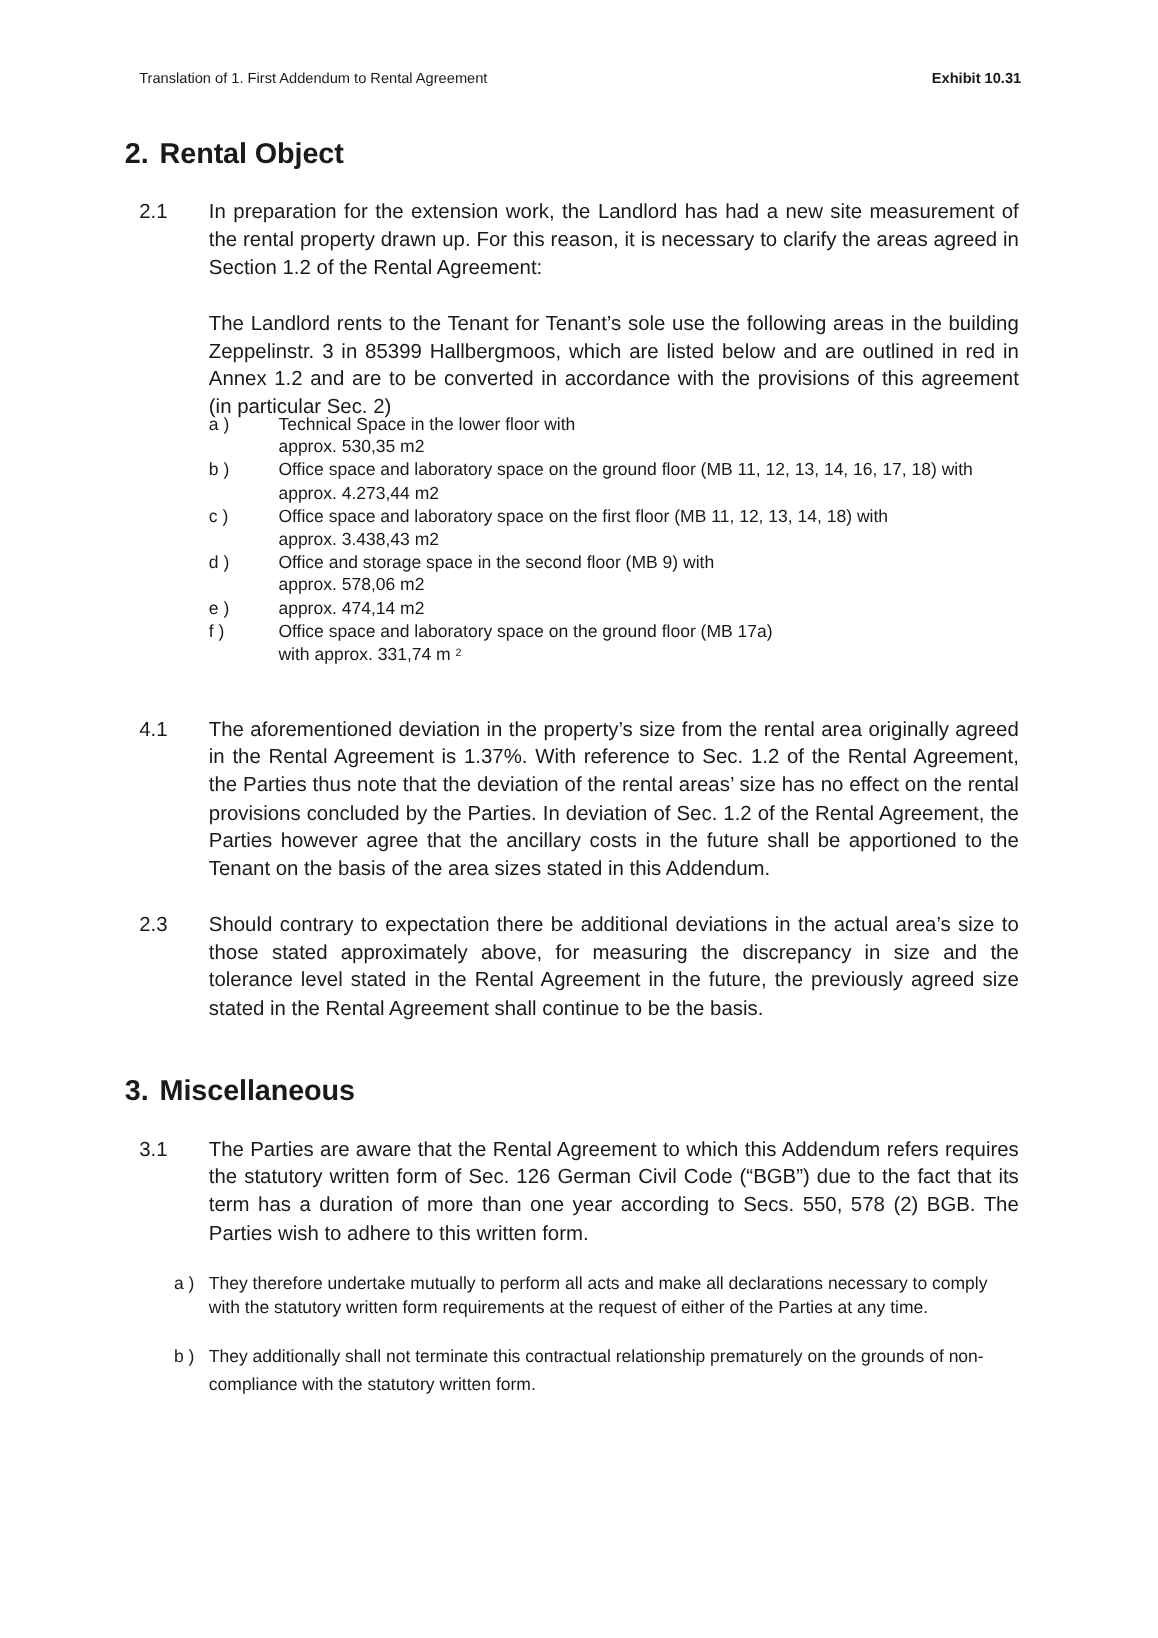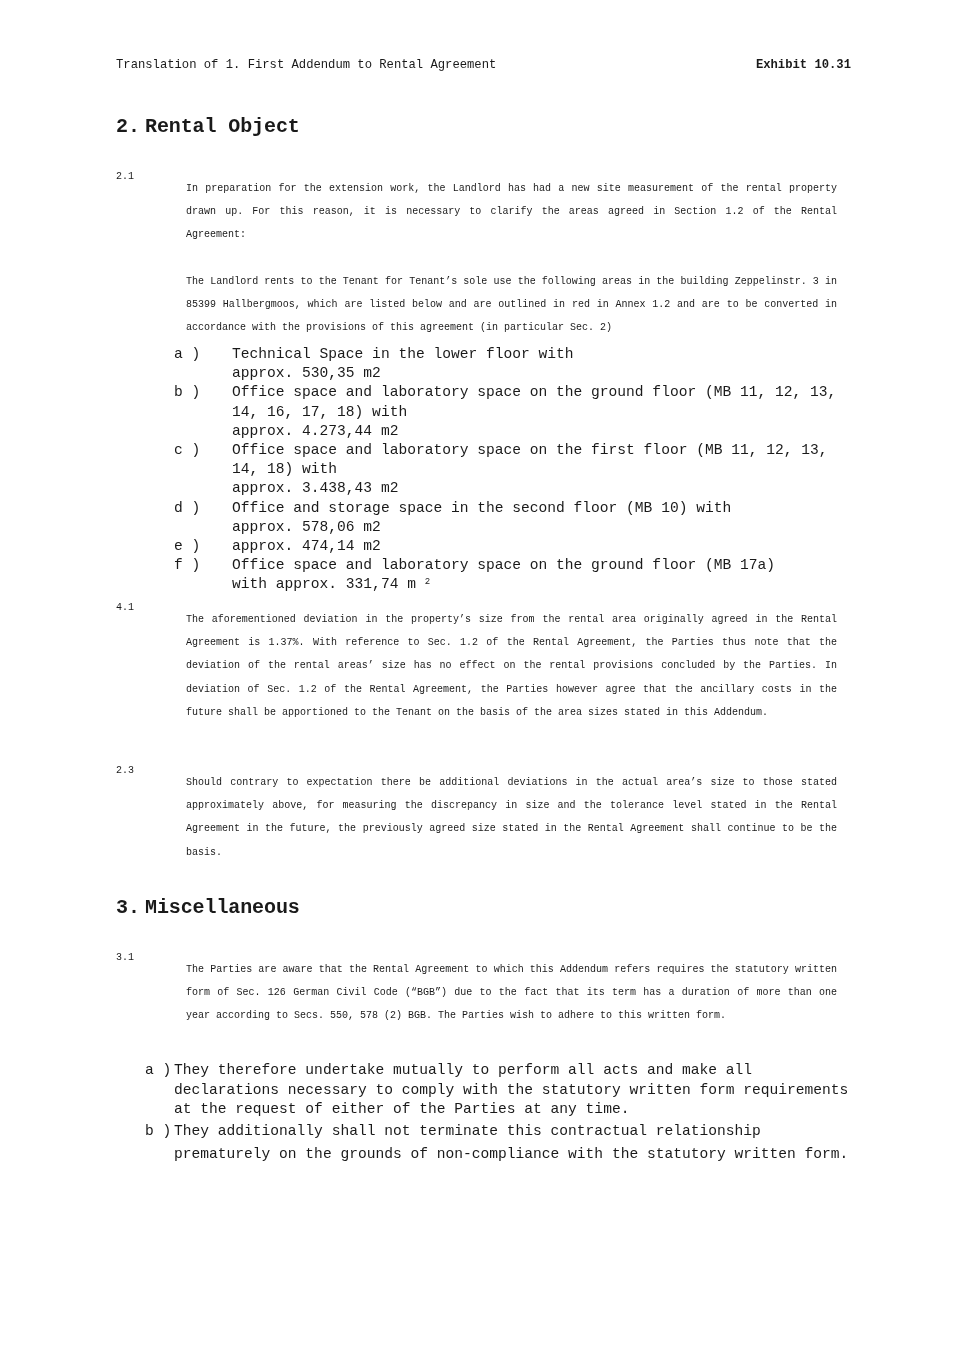--- a/index.html
+++ b/index.html
@@ -13,60 +13,59 @@
       position: relative;
       overflow: hidden;
       font-family: "Liberation Sans", sans-serif;
       color: #1a1a1a;
     }
     .page {
       position: absolute;
       left: 0; top: 0;
       width: 765px;
       height: 1365px;
-      font-family: Liberation Mono, monospace;
     }
     .header {
       position: absolute;
       left: 116px;
       top: 58px;
       width: 735px;
       font-size: 12.2px;
       display: flex;
       justify-content: space-between;
     }
     .header .exhibit { font-weight: bold; margin-left: 32px; }
 
     h2.section {
       position: absolute;
-      left: 116px;
+      left: 104px;
       margin: 0;
-      font-size: 20px;
+      font-size: 24px;
       font-weight: bold;
       letter-spacing: -0.1px;
     }
     h2.section .num { display: inline-block; width: 29px; }
 
     .clause {
       position: absolute;
       left: 116px;
       width: 733px;
-      font-size: 10px;
+      font-size: 17px;
       line-height: 23.2px;
     }
     .clause .cnum {
       position: absolute;
       left: 0;
       top: 0;
     }
     .clause .ctext {
       margin-left: 58px;
       text-align: justify;
     }
-    .para { margin: 12px; }
+    .para { margin: 0; }
 
     .list {
       position: absolute;
       left: 174px;
       width: 680px;
       font-size: 14.6px;
       line-height: 19.2px;
     }
     .list-item { position: relative; }
     .list-item .lbl {
@@ -130,21 +129,21 @@
     <div class="list-item">
       <span class="lbl">c )</span>
       <div class="ltext">
         <div>Office space and laboratory space on the first floor (MB 11, 12, 13, 14, 18) with</div>
         <div>approx. 3.438,43 m2</div>
       </div>
     </div>
     <div class="list-item">
       <span class="lbl">d )</span>
       <div class="ltext">
-        <div>Office and storage space in the second floor (MB 10) with</div>
+        <div>Office and storage space in the second floor (MB 9) with</div>
         <div>approx. 578,06 m2</div>
       </div>
     </div>
     <div class="list-item">
       <span class="lbl">e )</span>
       <div class="ltext">
         <div>approx. 474,14 m2</div>
       </div>
     </div>
     <div class="list-item">

